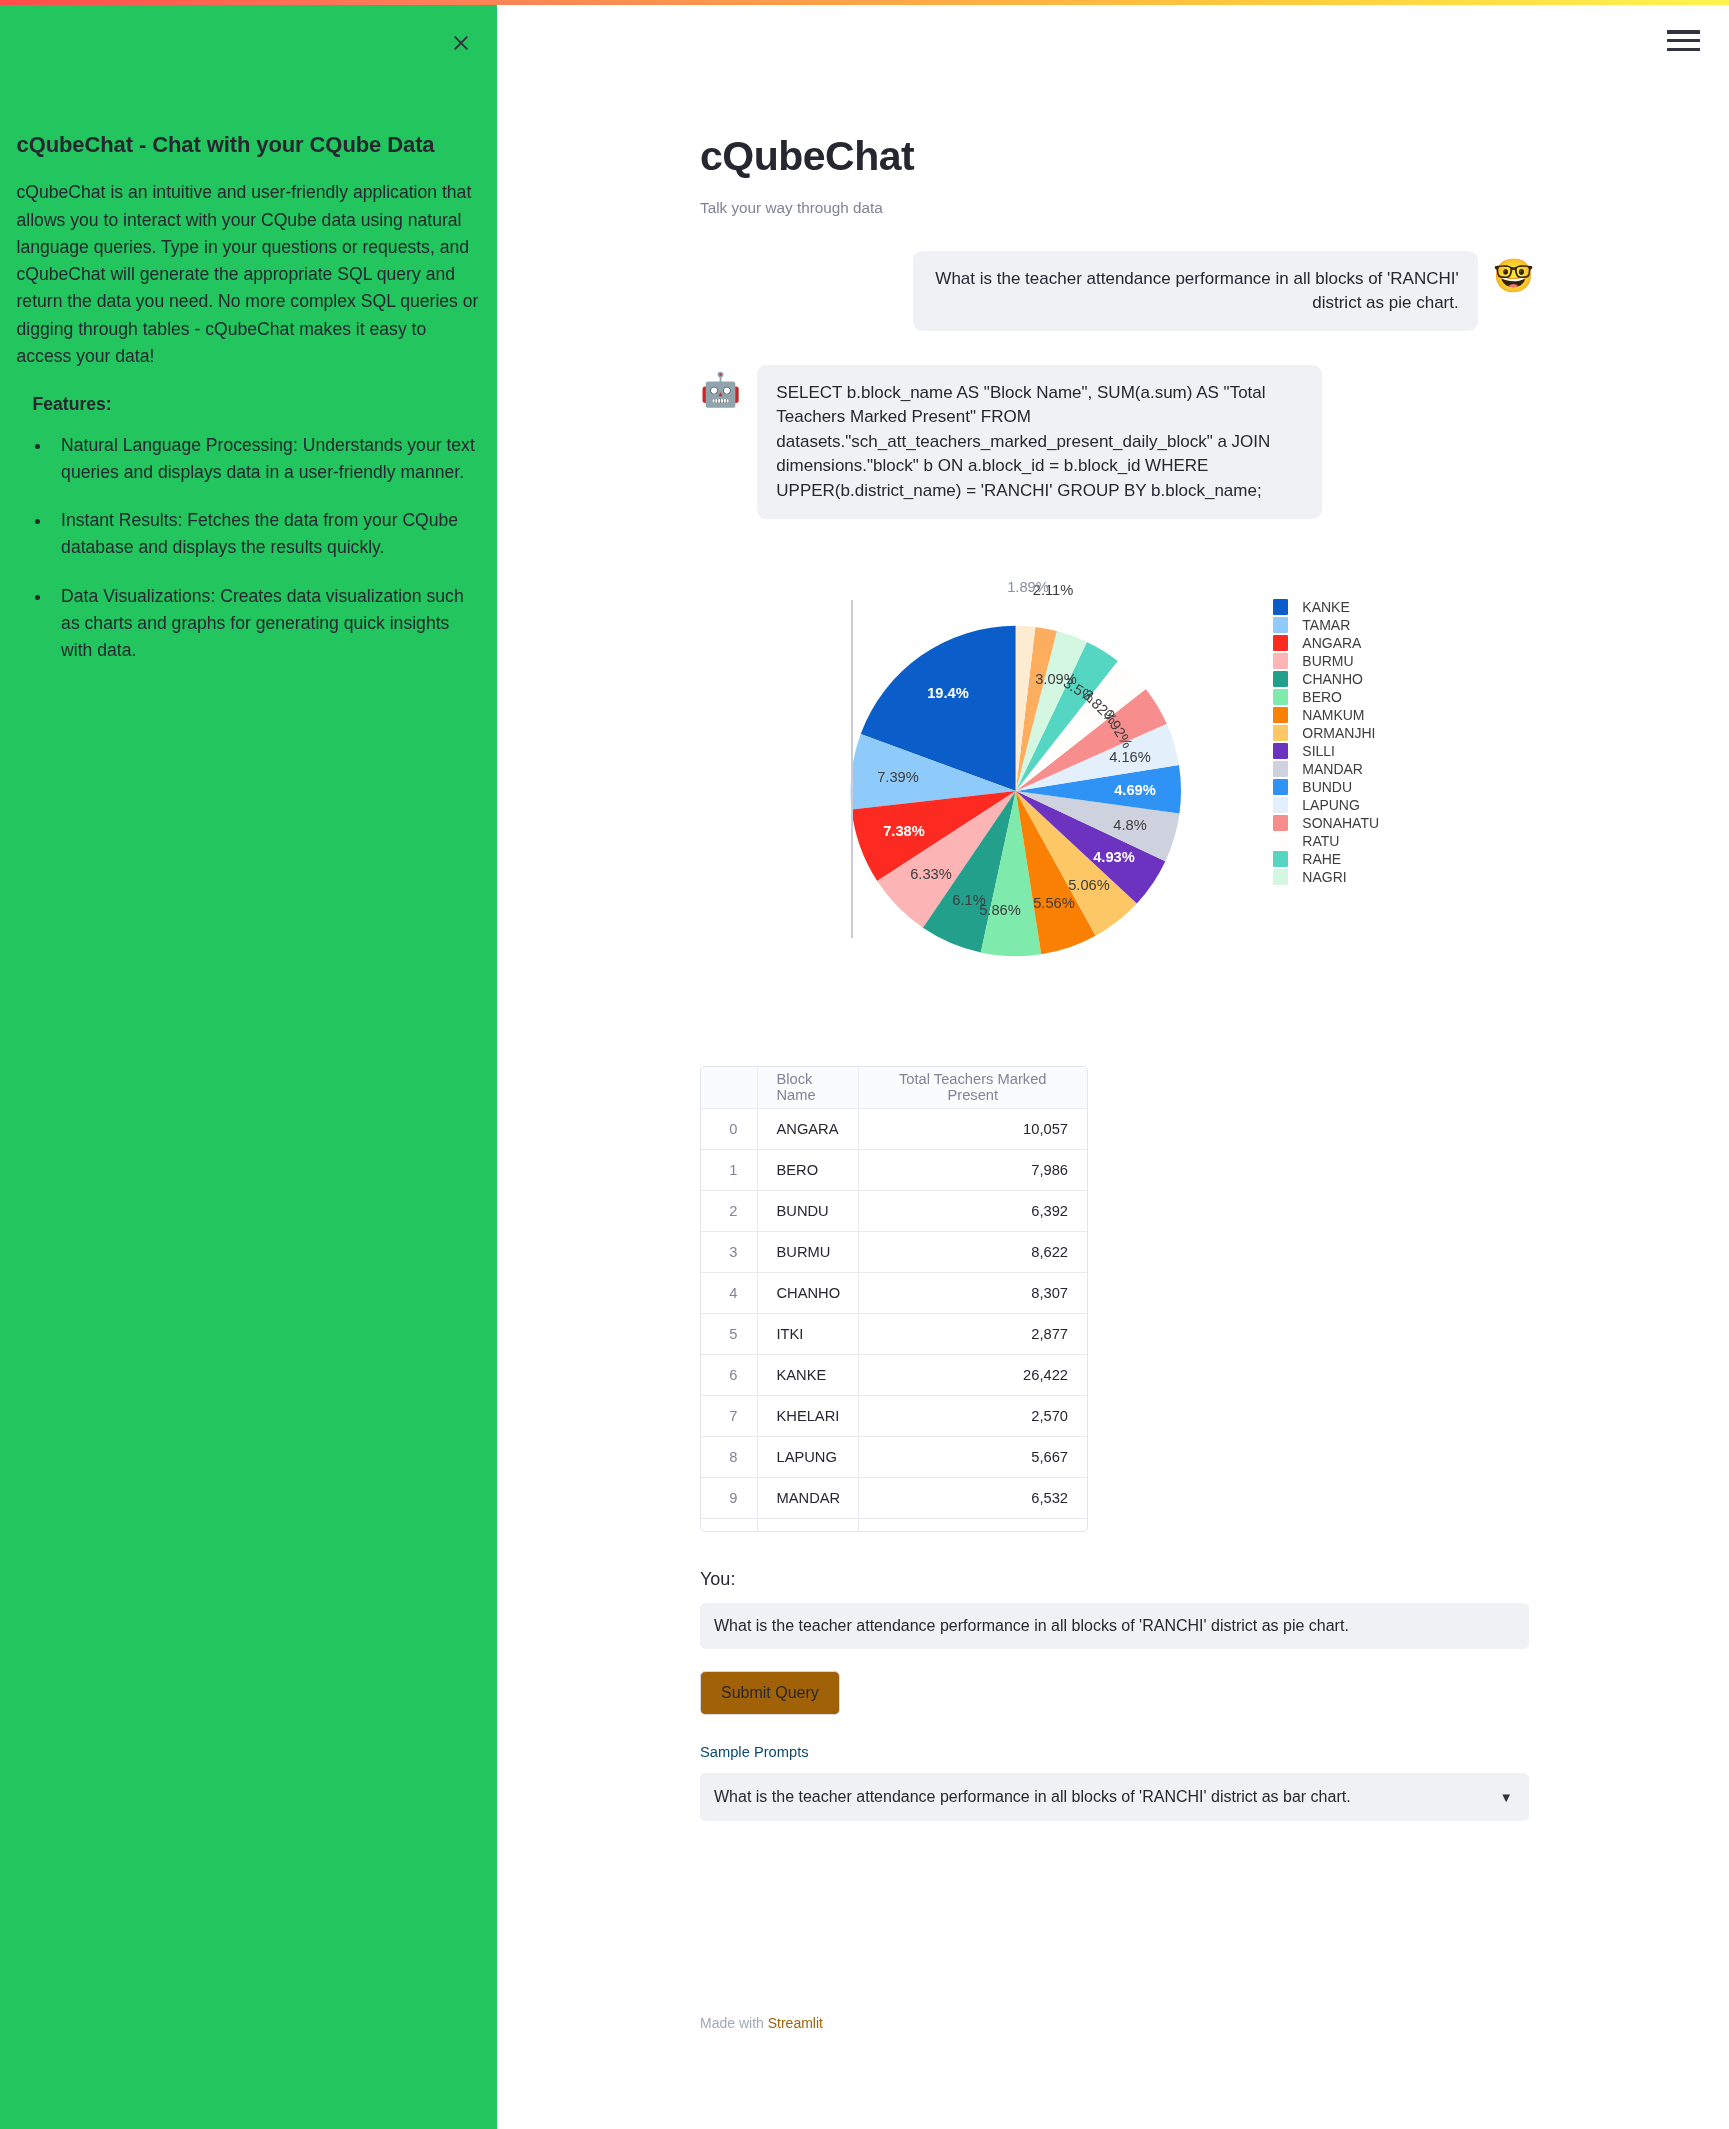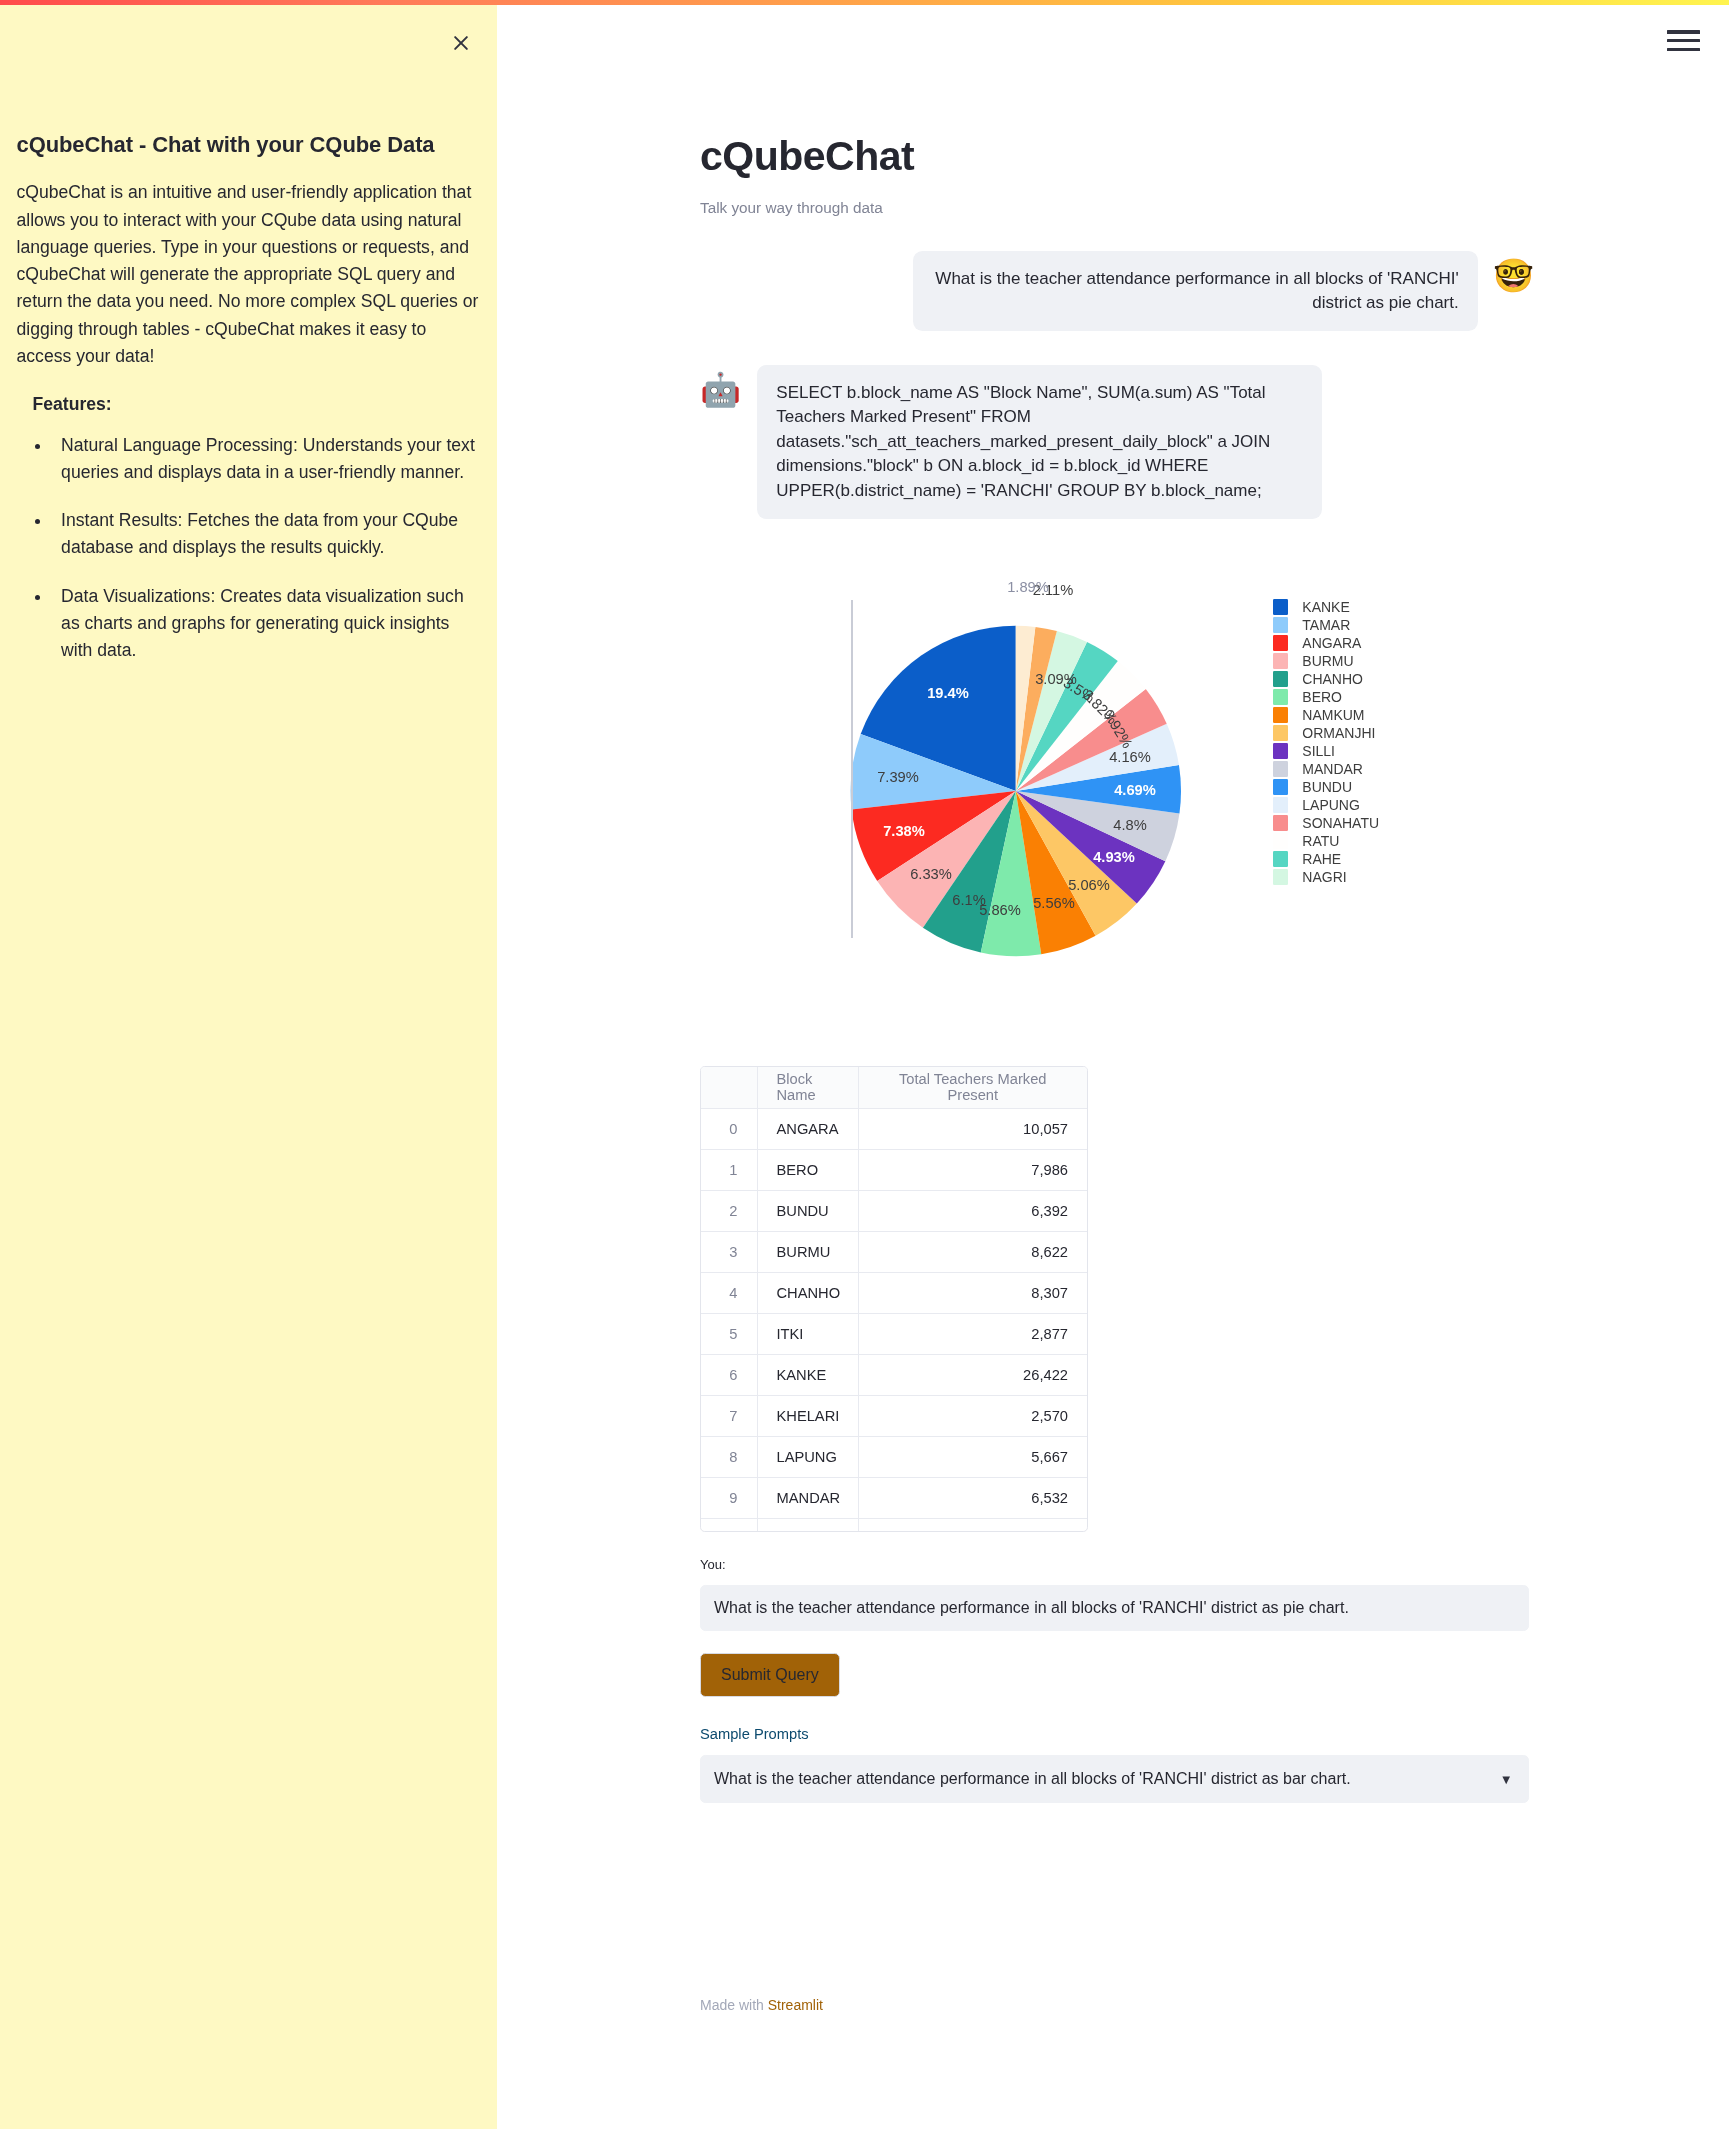--- a/index.html
+++ b/index.html
@@ -14,21 +14,21 @@
   }
   
   #topbar {
     position:absolute; left:0; top:0; width:1729px; height:5.3px;
     background: linear-gradient(90deg,#ff4b4b 0%,#ff7a59 22%,#ffa14a 48%,#ffc83d 72%,#fff44f 100%);
     z-index: 40;
   }
   
   #sidebar {
     position:absolute; left:0; top:5.3px; width:497px; height:2124px;
-    background:#fef9c3;
+    background:#22c55e;
     z-index: 20;
   }
   #close-btn {
     position:absolute; left:443px; top:20px; width:35px; height:35px;
     display:flex; align-items:center; justify-content:center;
     cursor:pointer;
   }
   #close-btn svg { display:block; }
   .sb-inner { position:absolute; left:16.5px; top:126px; width:465px; }
   .sb-title {
@@ -126,21 +126,21 @@
   table.df th.c-name { width:101px; }
   table.df th.c-val  { width:auto; text-align:center; }
   table.df td.c-idx { color:#808495; text-align:right; }
   table.df td.c-name { color:#262730; text-align:left; }
   table.df td.c-val  { color:#262730; text-align:right; }
   table.df tr:last-child td { border-bottom:none; }
   table.df td:last-child, table.df th:last-child { border-right:none; }
   tr.partial td { height:13px; padding:0 10.6px; border-bottom:none; }
 
   
-  .you-label { margin-top:25px; font-size:13px; color:#262730; }
+  .you-label { margin-top:37px; font-size:18px; color:#262730; }
   .text-input {
     margin-top:13px; width:829px; height:46px; background:#eff1f5;
     border:0.6px solid #eff1f5; border-radius:5.3px;
     display:flex; align-items:center; padding:0 13px;
     font-size:16px; color:#262730;
   }
   .submit-btn {
     margin-top:22.4px; display:inline-flex; align-items:center; justify-content:center;
     height:44px; padding:0 20px; background:#a16207;
     border:0.6px solid #d7dae3; border-radius:5.3px;

